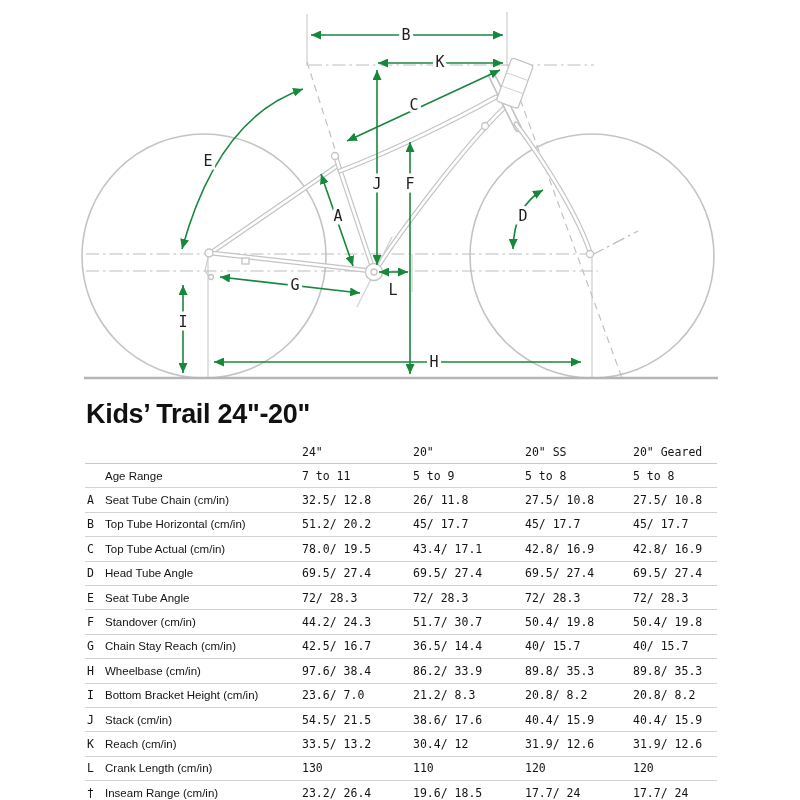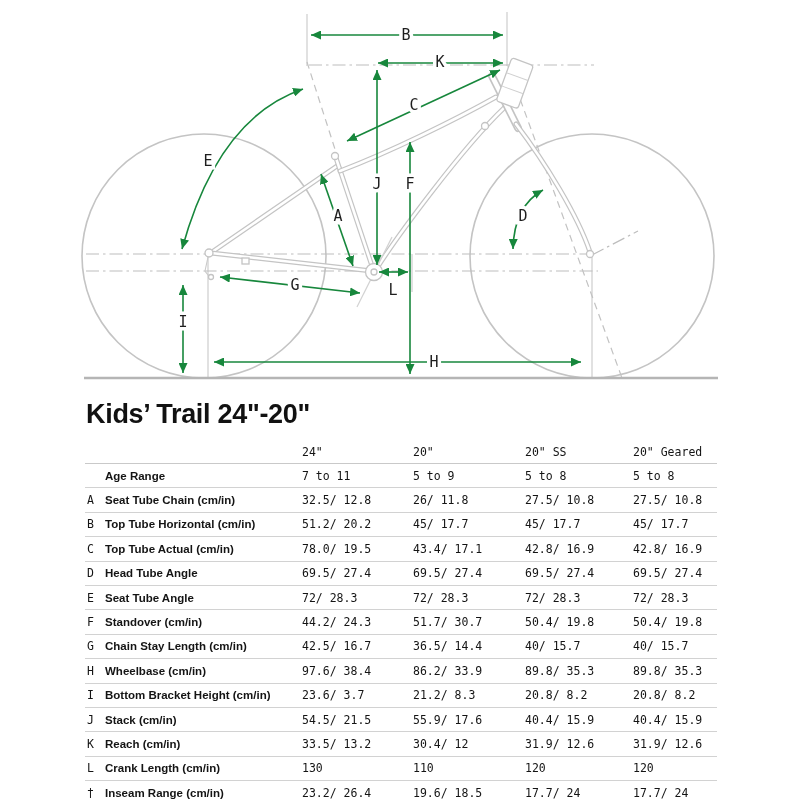--- a/index.html
+++ b/index.html
@@ -4,21 +4,21 @@
 <style>
   html,body{margin:0;padding:0;background:#fff;}
   body{width:800px;height:800px;position:relative;font-family:"Liberation Sans",sans-serif;overflow:hidden;}
   .diagram{position:absolute;left:0;top:0;width:800px;height:398px;}
   .page-title{position:absolute;left:86px;top:399px;font-size:27px;font-weight:bold;color:#111;letter-spacing:-0.3px;font-family:"Liberation Sans",sans-serif;}
   .geo-table{position:absolute;left:85px;top:440px;width:632px;}
   .trow{display:grid;grid-template-columns:20px 197px 111px 112px 108px 84px;align-items:center;height:23.4px;border-bottom:1px solid #d2d2d2;}
   .trow.head{height:23px;border-bottom:1px solid #c9c9c9;}
   .cell{white-space:nowrap;overflow:visible;}
   .key,.val,.hdr{font-family:"DejaVu Sans Mono","Liberation Mono",monospace;font-size:11.5px;color:#141414;}
-  .lblc{font-family:"Liberation Sans",sans-serif;font-weight:bold;font-size:11.5px;color:#141414;}
+  .lblc{font-family:"Liberation Sans",sans-serif;font-weight:normal;font-size:11.5px;color:#141414;}
   .key{padding-left:2px;}
   
   .dashdot{stroke:#bdbdbd;stroke-width:1.2;fill:none;stroke-dasharray:13 4 2.5 4;}
   .dash{stroke:#c2c2c2;stroke-width:1.2;fill:none;stroke-dasharray:7 5;}
   .thin{stroke:#c9c9c9;stroke-width:1.1;fill:none;}
   .wheel{stroke:#c4c4c4;stroke-width:1.6;fill:none;}
   .tube-o{stroke:#c4c4c4;stroke-width:5;fill:none;stroke-linecap:round;}
   .tube-i{stroke:#fff;stroke-width:2.6;fill:none;stroke-linecap:round;}
   .part{stroke:#c4c4c4;stroke-width:1.3;fill:#fff;}
   .dim{stroke:#17873c;stroke-width:1.6;fill:none;}
@@ -192,50 +192,50 @@
     <span class="cell key">F</span>
     <span class="cell lblc">Standover (cm/in)</span>
     <span class="cell val">44.2/ 24.3</span>
     <span class="cell val">51.7/ 30.7</span>
     <span class="cell val">50.4/ 19.8</span>
     <span class="cell val">50.4/ 19.8</span>
   </div>
 
   <div class="trow">
     <span class="cell key">G</span>
-    <span class="cell lblc">Chain Stay Length (cm/in)</span>
+    <span class="cell lblc">Chain Stay Reach (cm/in)</span>
     <span class="cell val">42.5/ 16.7</span>
     <span class="cell val">36.5/ 14.4</span>
     <span class="cell val">40/ 15.7</span>
     <span class="cell val">40/ 15.7</span>
   </div>
 
   <div class="trow">
     <span class="cell key">H</span>
     <span class="cell lblc">Wheelbase (cm/in)</span>
     <span class="cell val">97.6/ 38.4</span>
     <span class="cell val">86.2/ 33.9</span>
     <span class="cell val">89.8/ 35.3</span>
     <span class="cell val">89.8/ 35.3</span>
   </div>
 
   <div class="trow">
     <span class="cell key">I</span>
     <span class="cell lblc">Bottom Bracket Height (cm/in)</span>
-    <span class="cell val">23.6/ 3.7</span>
+    <span class="cell val">23.6/ 7.0</span>
     <span class="cell val">21.2/ 8.3</span>
     <span class="cell val">20.8/ 8.2</span>
     <span class="cell val">20.8/ 8.2</span>
   </div>
 
   <div class="trow">
     <span class="cell key">J</span>
     <span class="cell lblc">Stack (cm/in)</span>
     <span class="cell val">54.5/ 21.5</span>
-    <span class="cell val">55.9/ 17.6</span>
+    <span class="cell val">38.6/ 17.6</span>
     <span class="cell val">40.4/ 15.9</span>
     <span class="cell val">40.4/ 15.9</span>
   </div>
 
   <div class="trow">
     <span class="cell key">K</span>
     <span class="cell lblc">Reach (cm/in)</span>
     <span class="cell val">33.5/ 13.2</span>
     <span class="cell val">30.4/ 12</span>
     <span class="cell val">31.9/ 12.6</span>

